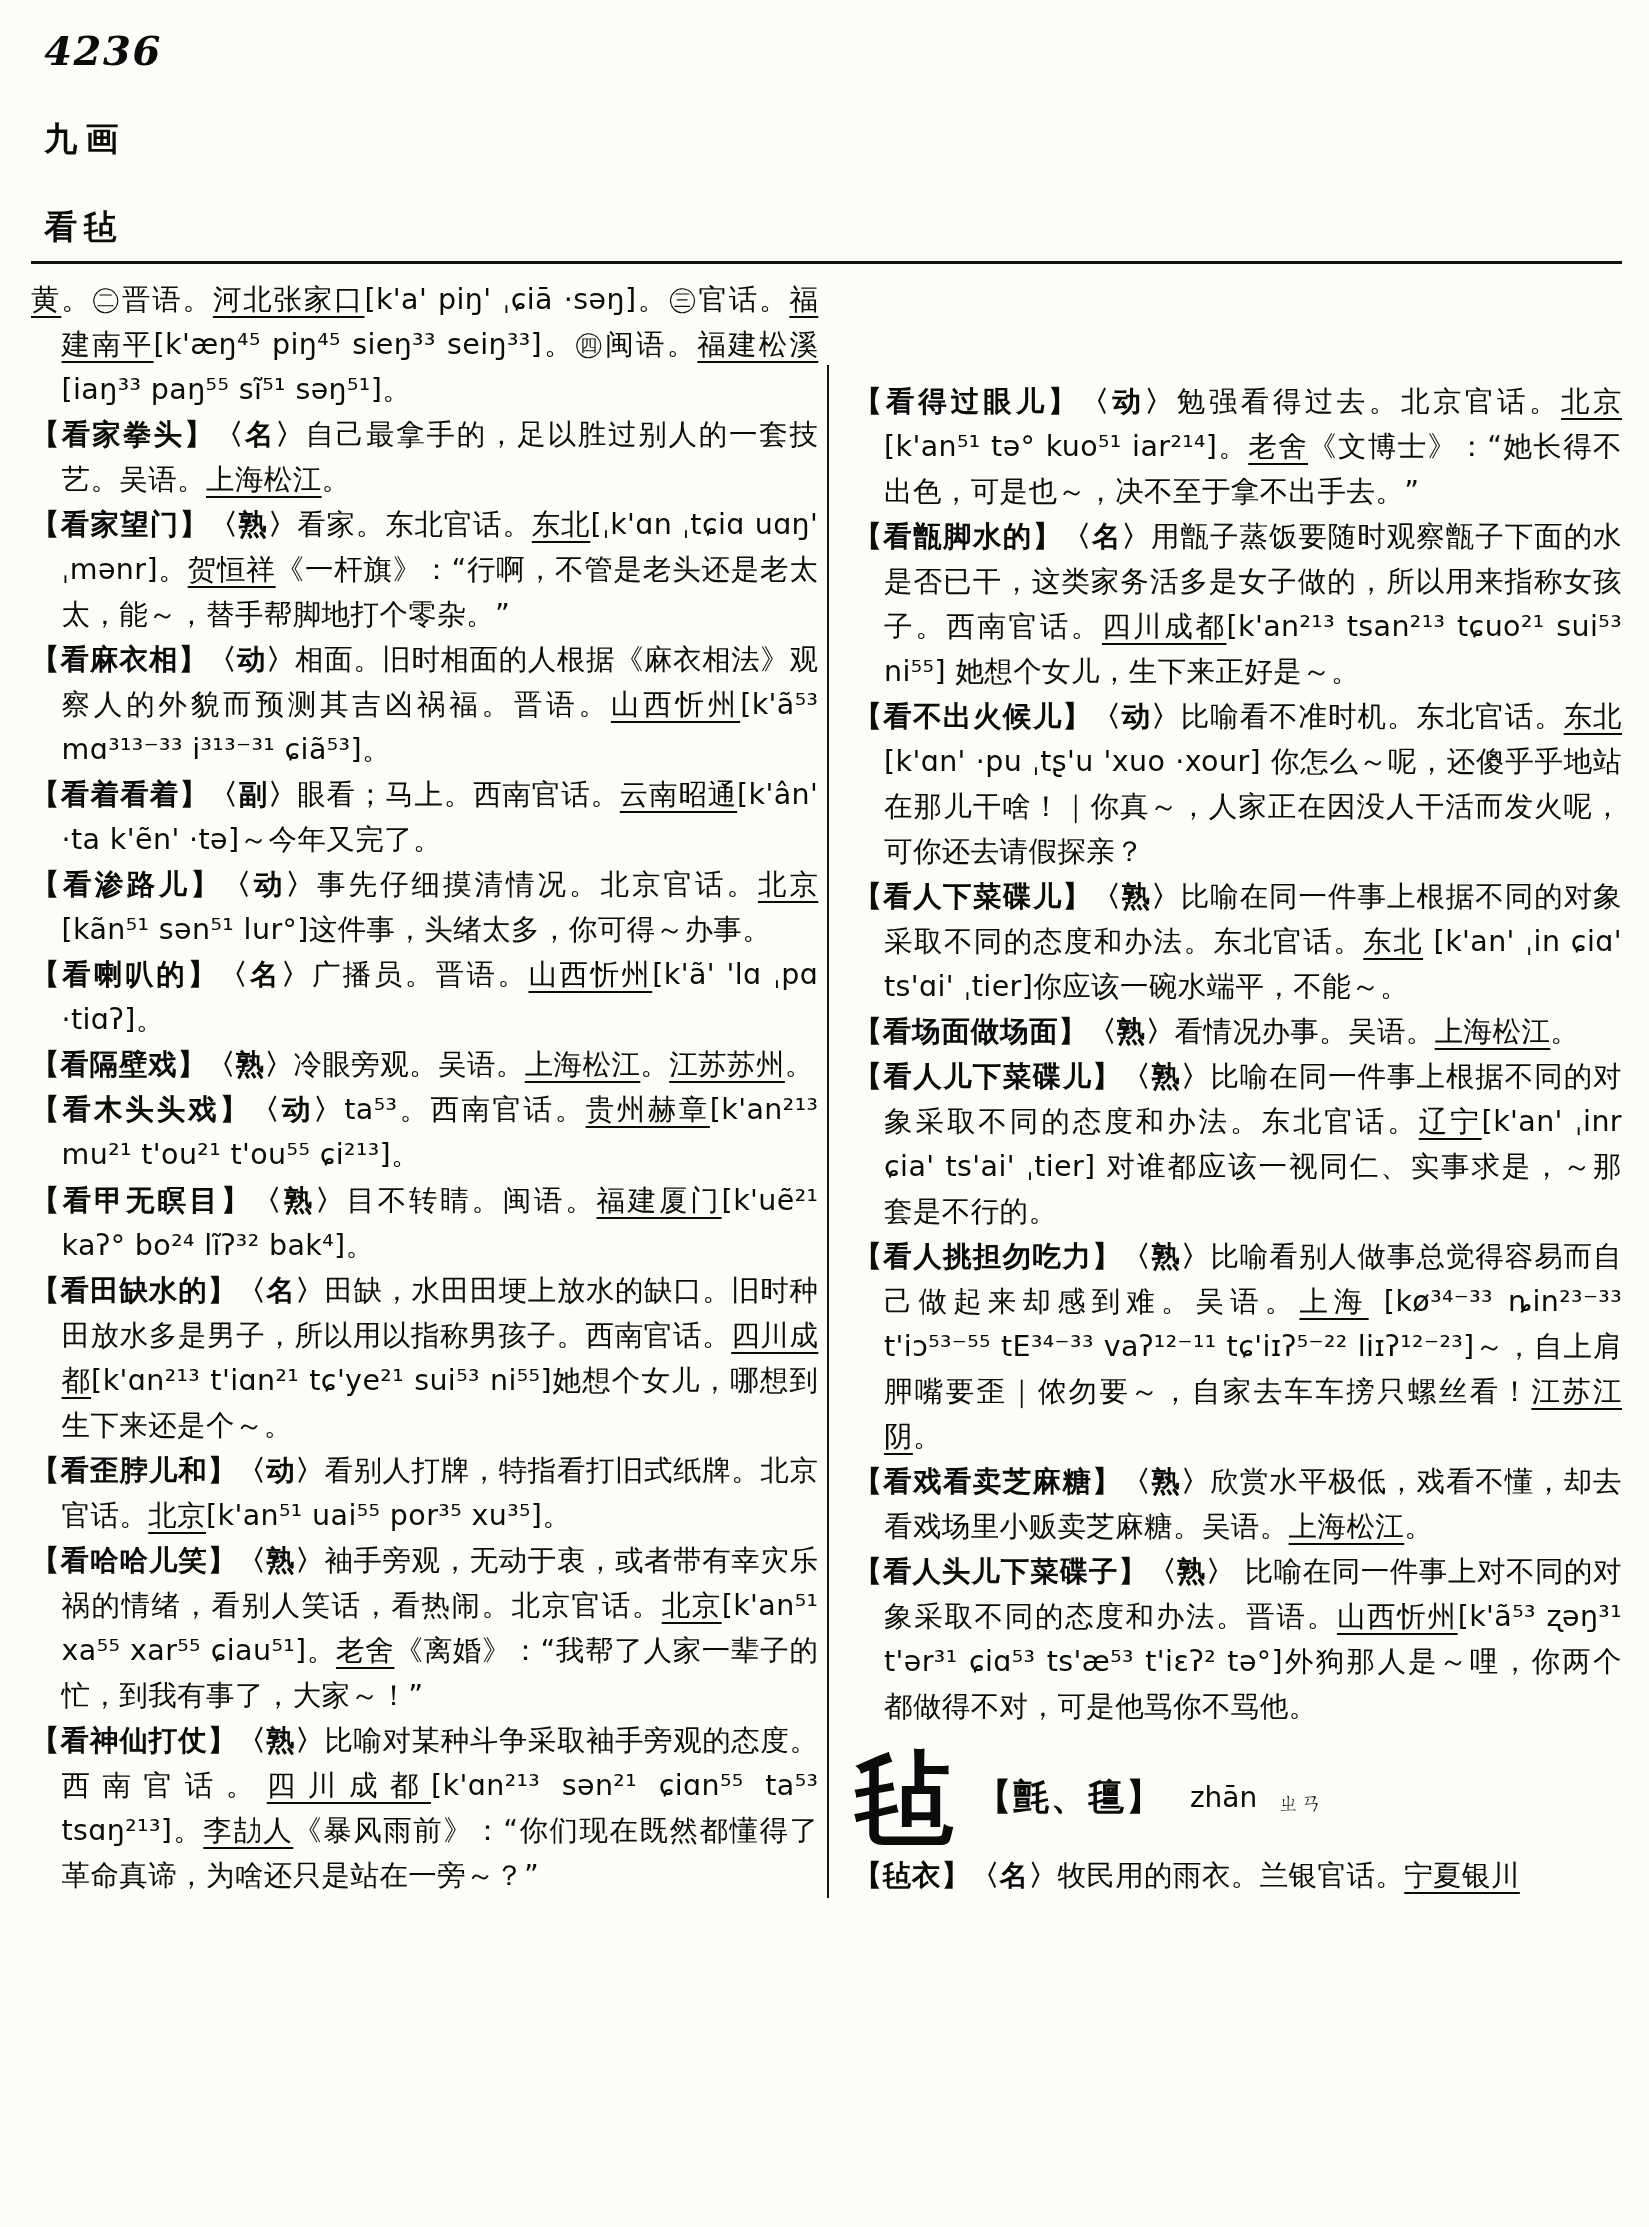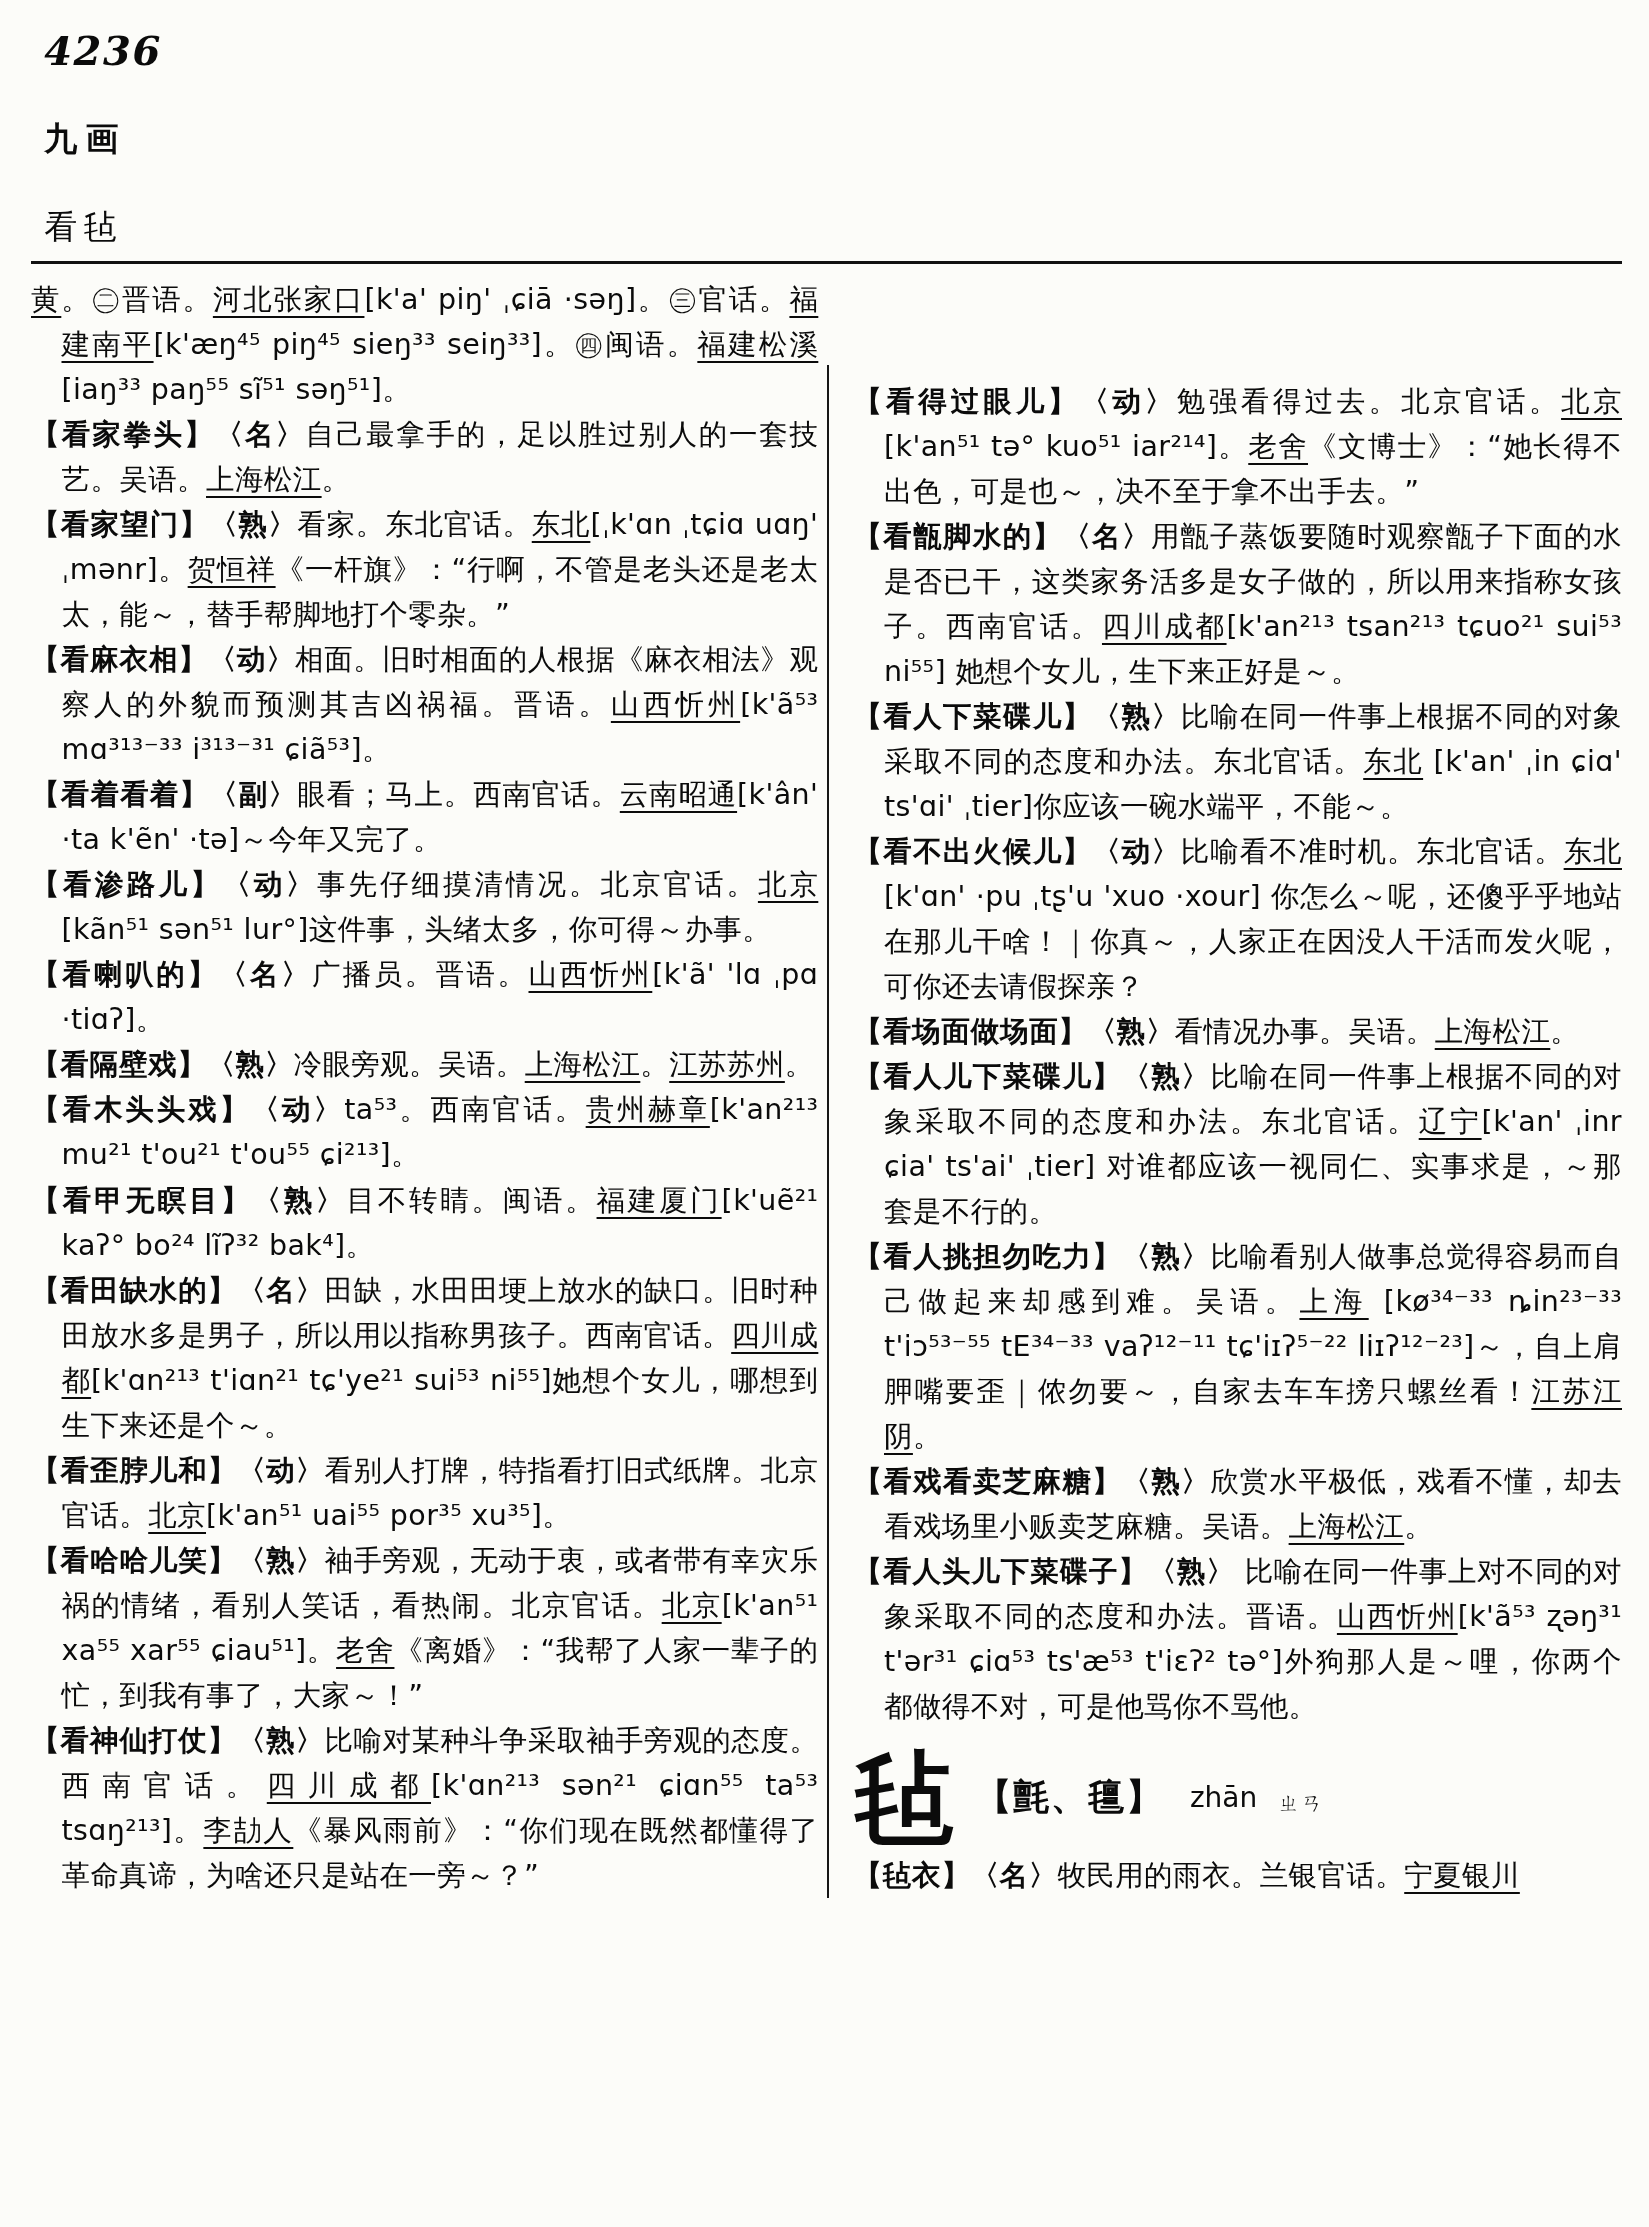--- a/index.html
+++ b/index.html
@@ -5,21 +5,21 @@
   html,body{margin:0;padding:0;}
   body{
     width:1650px;height:2227px;overflow:hidden;
     background:#fcfcf9;color:#0b0b0b;
     font-family:"DejaVu Sans","Liberation Sans",sans-serif;
   }
   .page{padding:11.5px 28px 0 31px;}
   .hdr{display:flex;align-items:baseline;gap:43px;padding:15px 0 11.5px 13.2px;flex-direction:column;}
   .pageno{font-family:"DejaVu Serif","Liberation Serif",serif;font-style:italic;font-weight:700;font-size:40px;letter-spacing:1.6px;}
   .sect{font-weight:700;font-size:33px;letter-spacing:8.2px;}
-  .range{font-weight:400;font-size:33px;letter-spacing:6.6px;}
+  .range{font-weight:700;font-size:33px;letter-spacing:6.6px;}
   .rule{border-top:3.3px solid #121212;margin:0;}
   .cols{display:flex;align-items:flex-end;}
   .col{width:50%;box-sizing:border-box;padding:13.2px 8.2px 0 0;}
   .col-right{border-left:2.5px solid #161616;padding-left:25px;padding-right:0;margin-top:32px;}
   p.entry{
     margin:0;font-size:28.5px;line-height:1.58;text-align:justify;
     padding-left:30.5px;text-indent:-30.5px;letter-spacing:0.4px;
   }
   .hw{font-weight:700;letter-spacing:0.8px;}
   .b{font-weight:700;}
@@ -53,22 +53,22 @@
         <p class="entry"><span class="hw">【看木头头戏】</span><span class="b">〈动〉</span><span>ta⁵³。西南官话。</span><span class="u">贵州赫章</span><span>[k'an²¹³ mu²¹ t'ou²¹ t'ou⁵⁵ ɕi²¹³]。</span></p>
         <p class="entry"><span class="hw">【看甲无瞑目】</span><span class="b">〈熟〉</span><span>目不转睛。闽语。</span><span class="u">福建厦门</span><span>[k'uẽ²¹ kaʔ° bo²⁴ lĩʔ³² bak⁴]。</span></p>
         <p class="entry"><span class="hw">【看田缺水的】</span><span class="b">〈名〉</span><span>田缺，水田田埂上放水的缺口。旧时种田放水多是男子，所以用以指称男孩子。西南官话。</span><span class="u">四川成都</span><span>[k'ɑn²¹³ t'iɑn²¹ tɕ'ye²¹ sui⁵³ ni⁵⁵]她想个女儿，哪想到生下来还是个～。</span></p>
         <p class="entry"><span class="hw">【看歪脖儿和】</span><span class="b">〈动〉</span><span>看别人打牌，特指看打旧式纸牌。北京官话。</span><span class="u">北京</span><span>[k'an⁵¹ uai⁵⁵ por³⁵ xu³⁵]。</span></p>
         <p class="entry"><span class="hw">【看哈哈儿笑】</span><span class="b">〈熟〉</span><span>袖手旁观，无动于衷，或者带有幸灾乐祸的情绪，看别人笑话，看热闹。北京官话。</span><span class="u">北京</span><span>[k'an⁵¹ xa⁵⁵ xar⁵⁵ ɕiau⁵¹]。</span><span class="u">老舍</span><span>《离婚》：“我帮了人家一辈子的忙，到我有事了，大家～！”</span></p>
         <p class="entry"><span class="hw">【看神仙打仗】</span><span class="b">〈熟〉</span><span>比喻对某种斗争采取袖手旁观的态度。西南官话。</span><span class="u">四川成都</span><span>[k'ɑn²¹³ sən²¹ ɕiɑn⁵⁵ ta⁵³ tsɑŋ²¹³]。</span><span class="u">李劼人</span><span>《暴风雨前》：“你们现在既然都懂得了革命真谛，为啥还只是站在一旁～？”</span></p>
       </div>
     <div class="col col-right" id="col-right">
         <p class="entry"><span class="hw">【看得过眼儿】</span><span class="b">〈动〉</span><span>勉强看得过去。北京官话。</span><span class="u">北京</span><span>[k'an⁵¹ tə° kuo⁵¹ iar²¹⁴]。</span><span class="u">老舍</span><span>《文博士》：“她长得不出色，可是也～，决不至于拿不出手去。”</span></p>
         <p class="entry"><span class="hw">【看甑脚水的】</span><span class="b">〈名〉</span><span>用甑子蒸饭要随时观察甑子下面的水是否已干，这类家务活多是女子做的，所以用来指称女孩子。西南官话。</span><span class="u">四川成都</span><span>[k'an²¹³ tsan²¹³ tɕuo²¹ sui⁵³ ni⁵⁵] 她想个女儿，生下来正好是～。</span></p>
+        <p class="entry"><span class="hw">【看不出火候儿】</span><span class="b">〈动〉</span><span>比喻看不准时机。东北官话。</span><span class="u">东北</span><span>[k'ɑn' ·pu ˌtʂ'u 'xuo ·xour] 你怎么～呢，还傻乎乎地站在那儿干啥！｜你真～，人家正在因没人干活而发火呢，可你还去请假探亲？</span></p>
         <p class="entry"><span class="hw">【看人下菜碟儿】</span><span class="b">〈熟〉</span><span>比喻在同一件事上根据不同的对象采取不同的态度和办法。东北官话。</span><span class="u">东北</span><span> [k'an' ˌin ɕiɑ' ts'ɑi' ˌtier]你应该一碗水端平，不能～。</span></p>
-        <p class="entry"><span class="hw">【看不出火候儿】</span><span class="b">〈动〉</span><span>比喻看不准时机。东北官话。</span><span class="u">东北</span><span>[k'ɑn' ·pu ˌtʂ'u 'xuo ·xour] 你怎么～呢，还傻乎乎地站在那儿干啥！｜你真～，人家正在因没人干活而发火呢，可你还去请假探亲？</span></p>
         <p class="entry"><span class="hw">【看场面做场面】</span><span class="b">〈熟〉</span><span>看情况办事。吴语。</span><span class="u">上海松江</span><span>。</span></p>
         <p class="entry"><span class="hw">【看人儿下菜碟儿】</span><span class="b">〈熟〉</span><span>比喻在同一件事上根据不同的对象采取不同的态度和办法。东北官话。</span><span class="u">辽宁</span><span>[k'an' ˌinr ɕia' ts'ai' ˌtier] 对谁都应该一视同仁、实事求是，～那套是不行的。</span></p>
         <p class="entry"><span class="hw">【看人挑担勿吃力】</span><span class="b">〈熟〉</span><span>比喻看别人做事总觉得容易而自己做起来却感到难。吴语。</span><span class="u">上海</span><span> [kø³⁴⁻³³ ȵin²³⁻³³ t'iɔ⁵³⁻⁵⁵ tE³⁴⁻³³ vaʔ¹²⁻¹¹ tɕ'iɪʔ⁵⁻²² liɪʔ¹²⁻²³]～，自上肩胛嘴要歪｜侬勿要～，自家去车车搒只螺丝看！</span><span class="u">江苏江阴</span><span>。</span></p>
         <p class="entry"><span class="hw">【看戏看卖芝麻糖】</span><span class="b">〈熟〉</span><span>欣赏水平极低，戏看不懂，却去看戏场里小贩卖芝麻糖。吴语。</span><span class="u">上海松江</span><span>。</span></p>
         <p class="entry"><span class="hw">【看人头儿下菜碟子】</span><span class="b">〈熟〉</span><span> 比喻在同一件事上对不同的对象采取不同的态度和办法。晋语。</span><span class="u">山西忻州</span><span>[k'ã⁵³ ʐəŋ³¹ t'ər³¹ ɕiɑ⁵³ ts'æ⁵³ t'iɛʔ² tə°]外狗那人是～哩，你两个都做得不对，可是他骂你不骂他。</span></p>
         <div class="headchar">
           <span class="hc-char">毡</span>
           <span class="hc-var">【氈、氊】</span>
           <span class="hc-pinyin">zhān</span>
           <span class="hc-zhuyin">ㄓㄢ</span>

